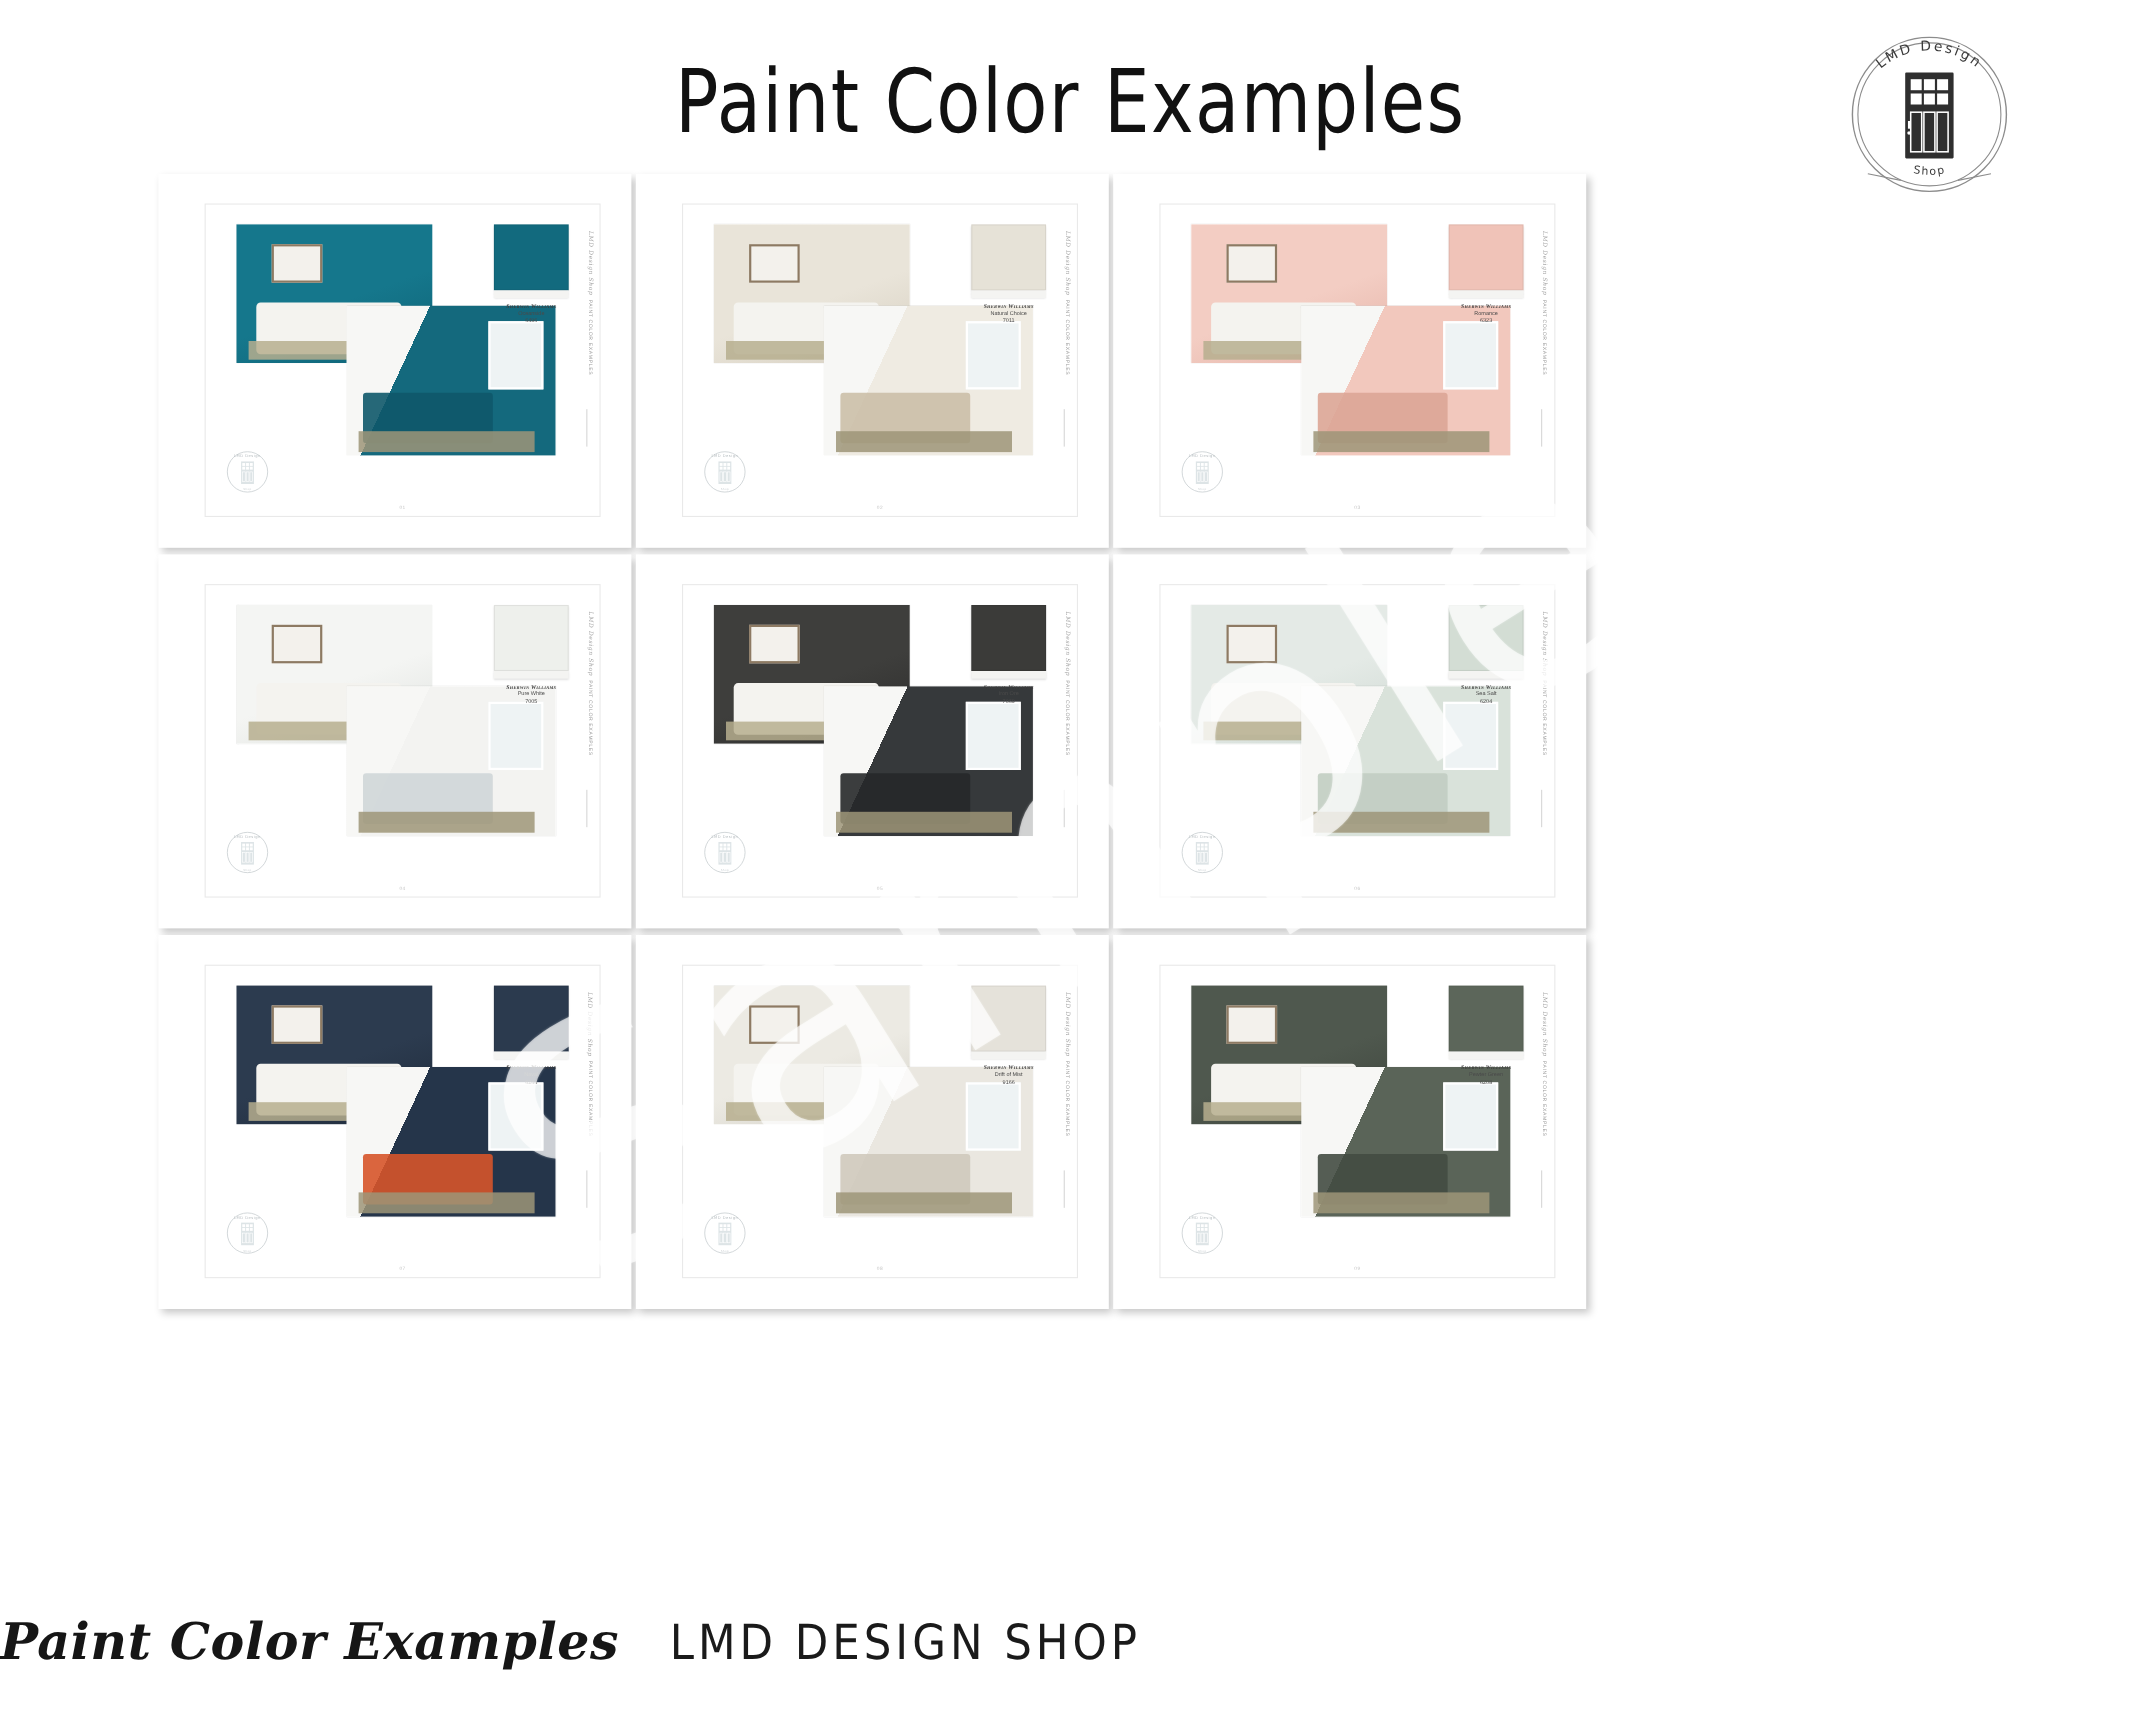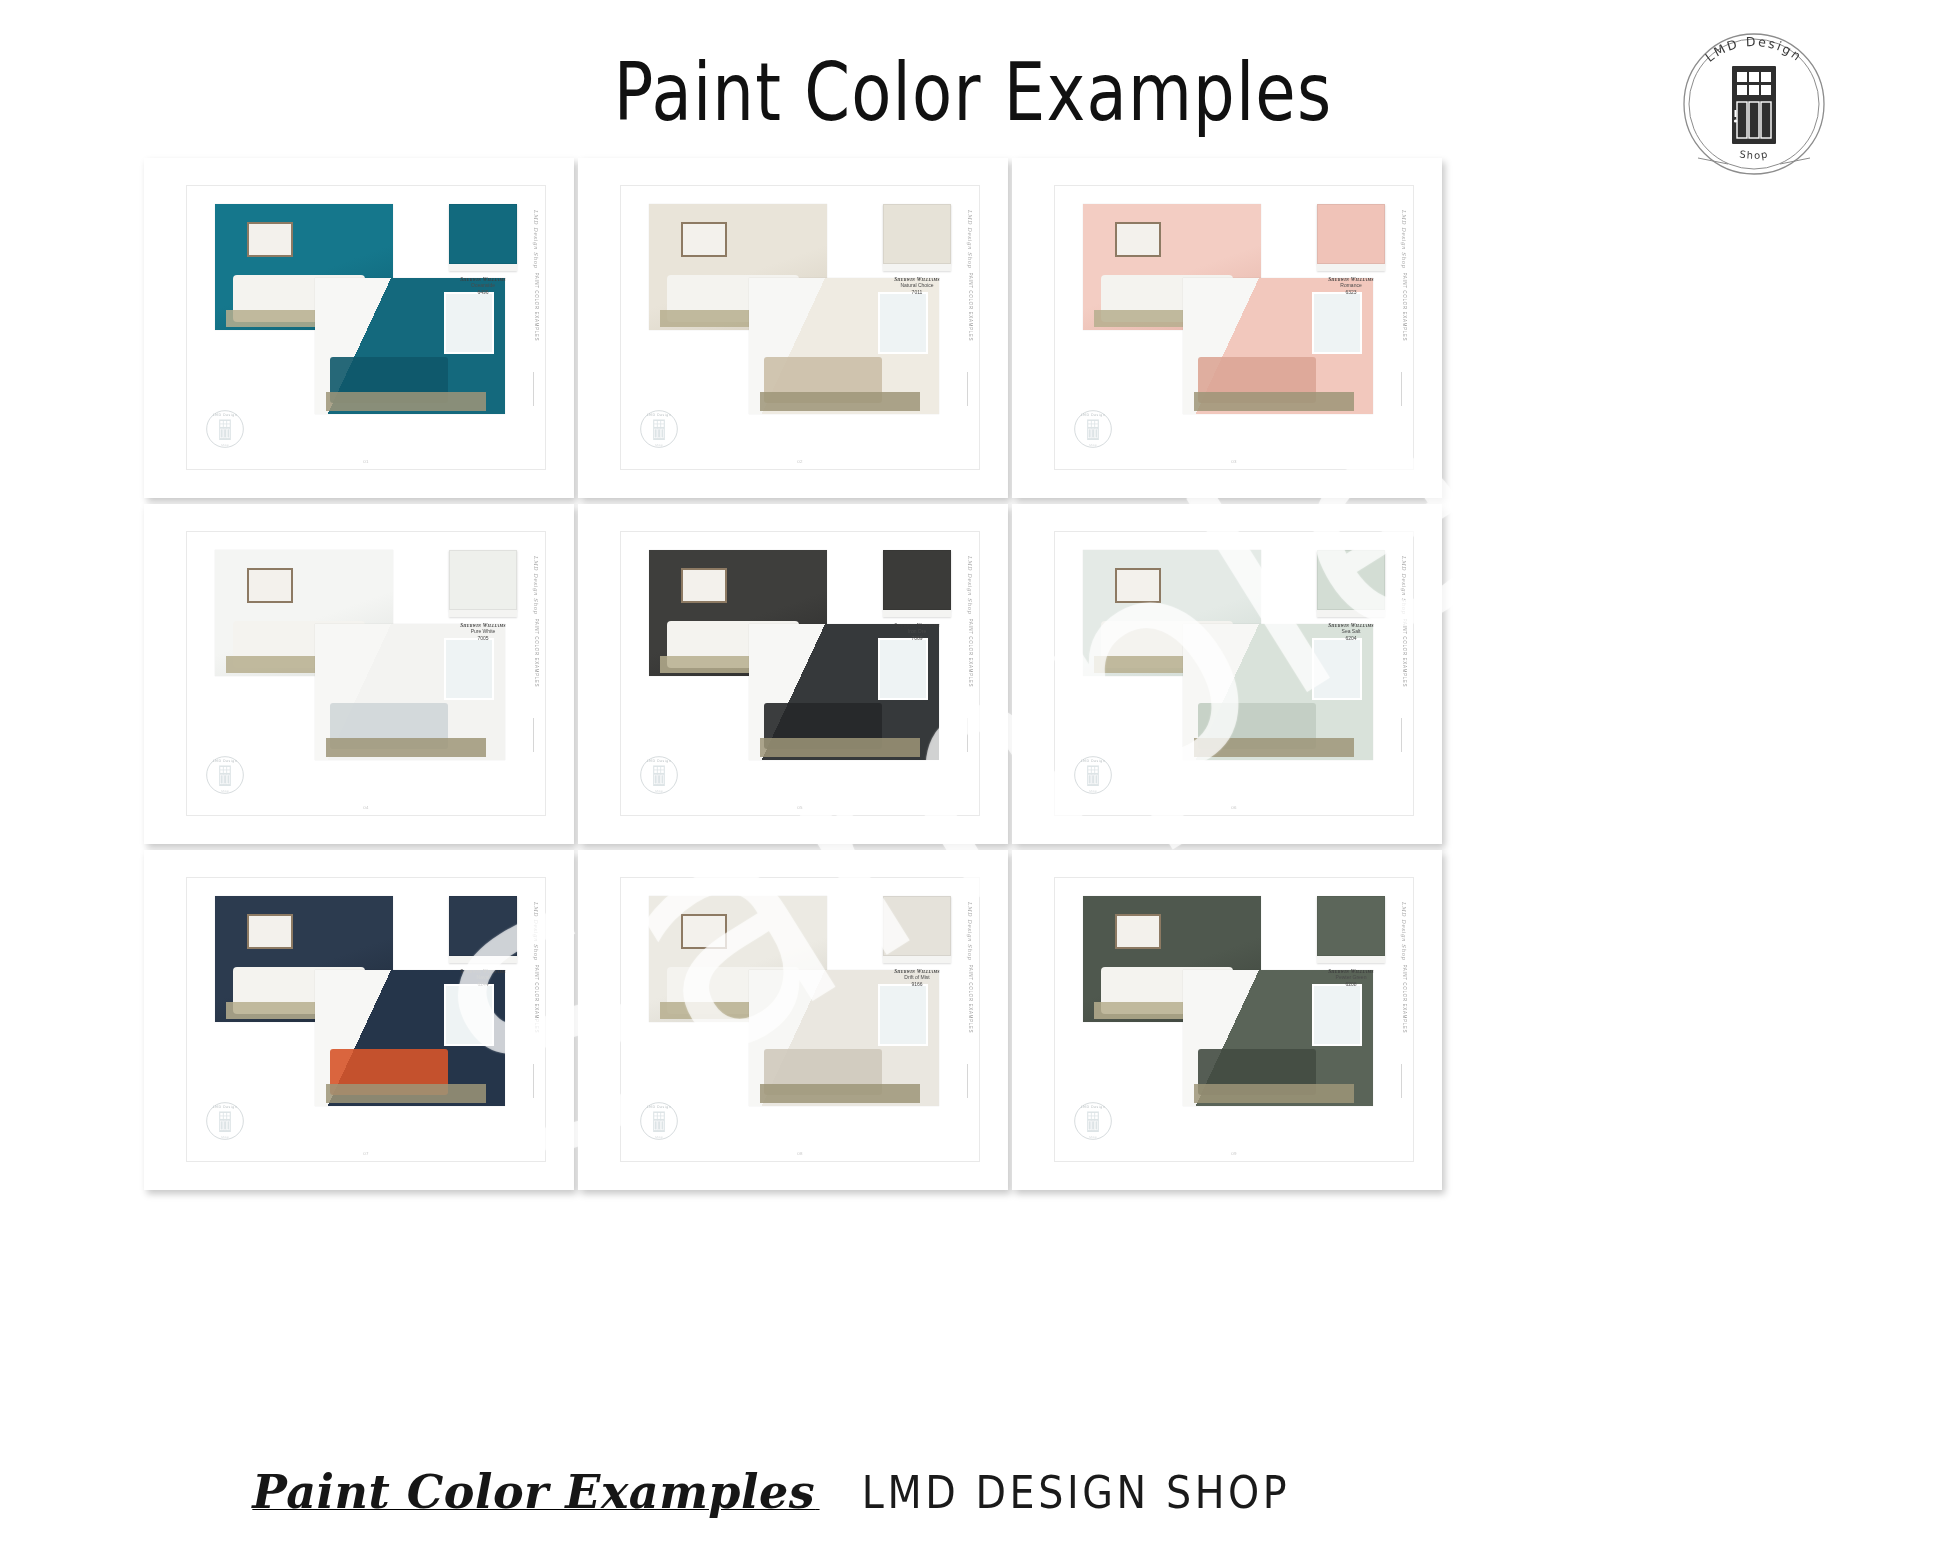--- a/index.html
+++ b/index.html
@@ -171,23 +171,22 @@
     color:rgba(255,255,255,0.62);
     transform:rotate(-32deg);
     letter-spacing:6px;
     text-shadow:0 0 2px rgba(255,255,255,0.4);
   }
 
   
   .footer {
     position:absolute;
     left:0; bottom:38px; width:1566px;
-    text-align:center;
+    text-align:left;
     white-space:nowrap;
-    text-decoration:underline;
   }
   .footer-script {
     font-family:"DejaVu Serif", serif;
     font-style:italic;
     font-weight:700;
     font-size:46px;
     color:#161616;
     letter-spacing:0.5px;
     vertical-align:baseline;
   }

